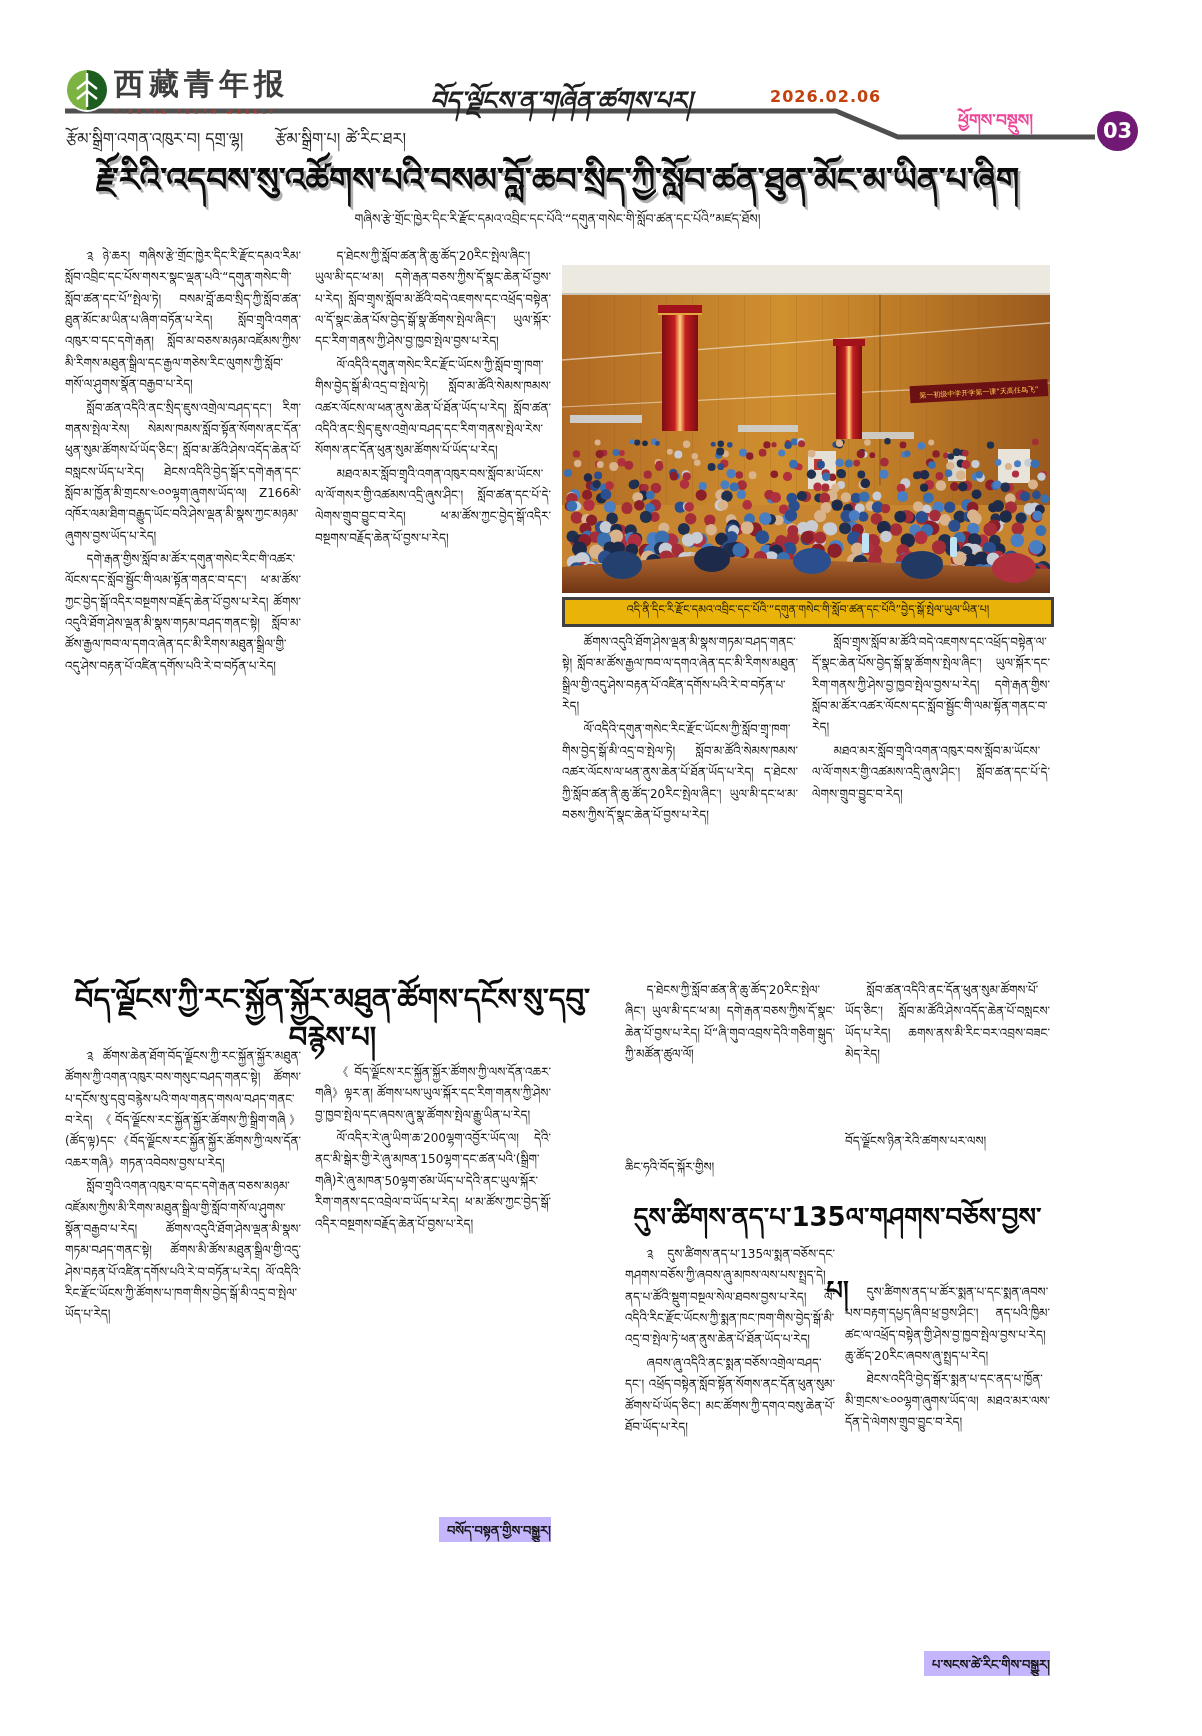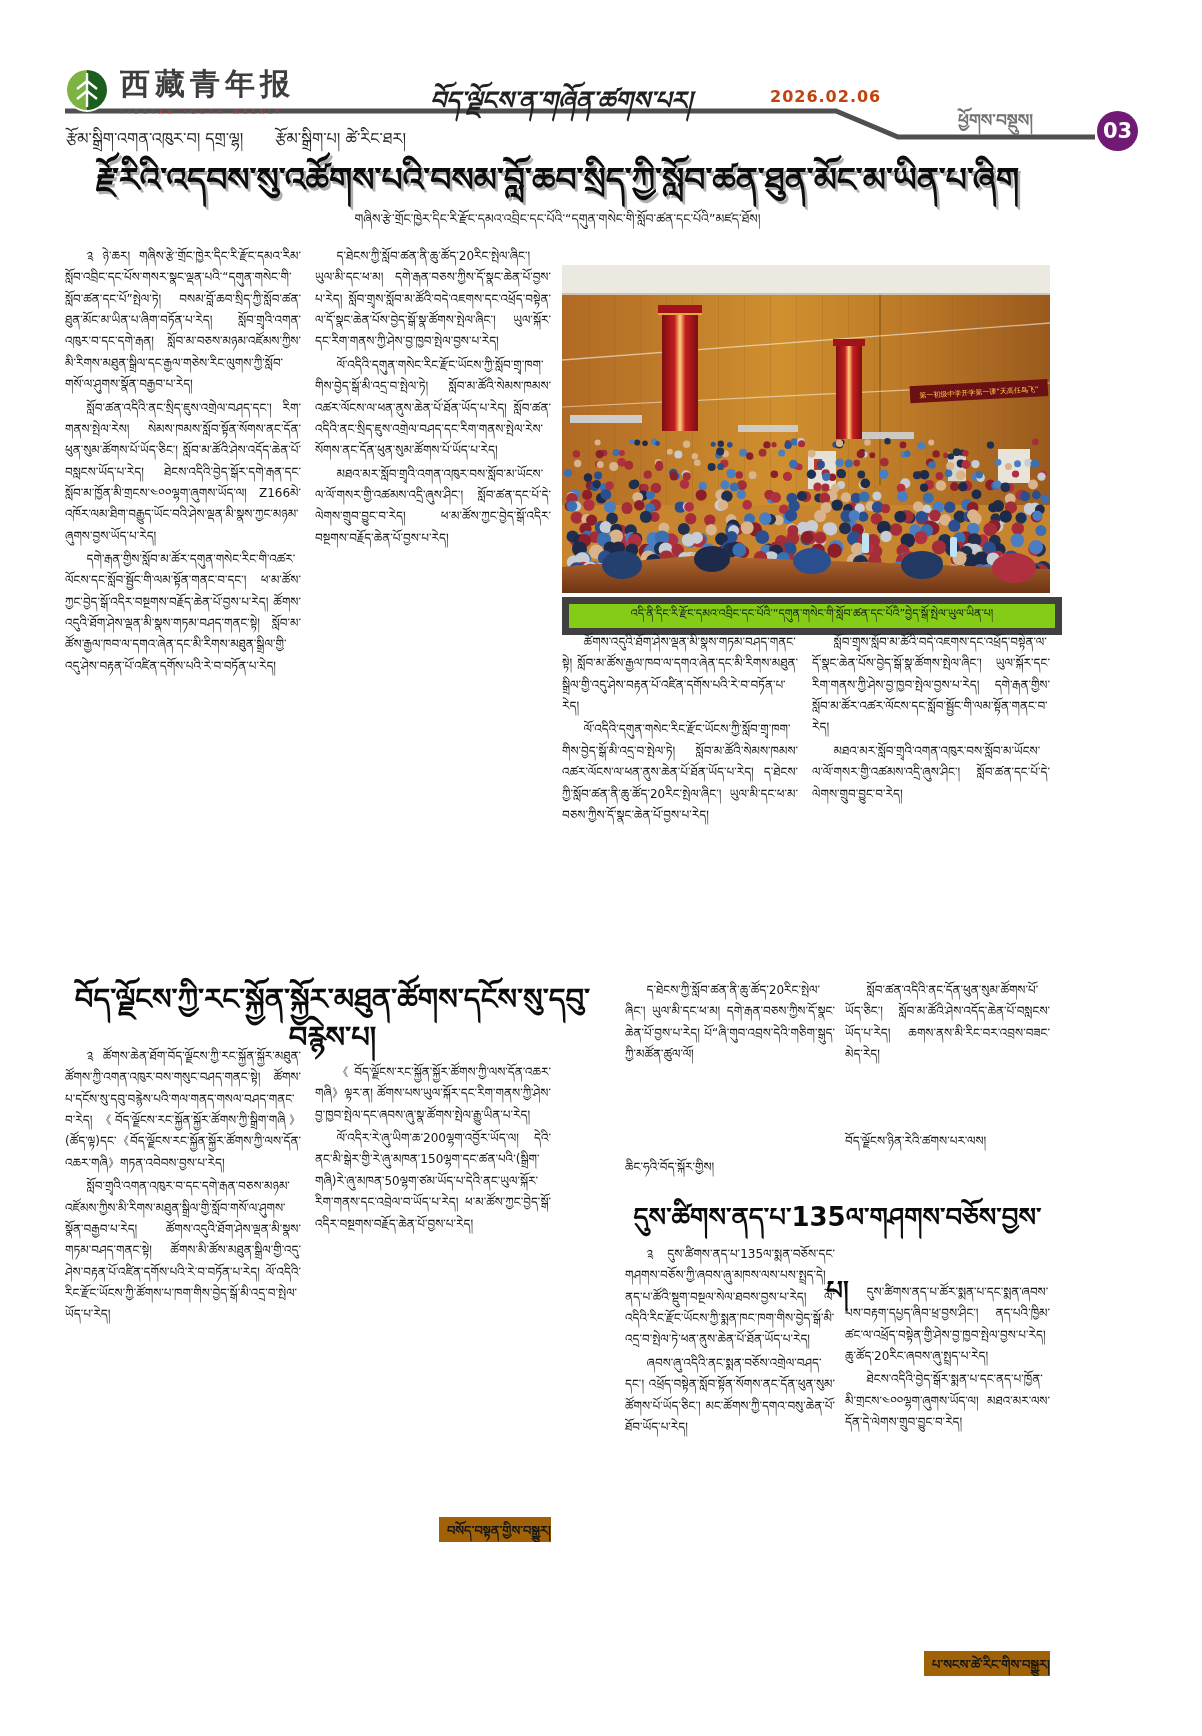--- a/index.html
+++ b/index.html
@@ -1,53 +1,53 @@
 <!DOCTYPE html>
 <html><head>
 <meta charset="utf-8">
 <style>
   html,body{margin:0;padding:0;background:#e8e8e8;}
   #page{position:relative;width:1202px;height:1736px;background:#ffffff;margin:0 auto;
         font-family:"DejaVu Sans","Liberation Sans",sans-serif;color:#1a1a1a;overflow:hidden;}
   .abs{position:absolute;}
   
-  #logo{left:64px;top:64px;display:flex;align-items:center;gap:10px;}
+  #logo{left:64px;top:64px;display:flex;align-items:center;gap:4px;}
   #logo-cn{font-size:30px;font-weight:800;letter-spacing:5px;color:#3e3e3e;font-family:"DejaVu Sans",sans-serif;}
   #logo-en{font-size:6.5px;letter-spacing:4.2px;color:#c23b2a;margin-top:3px;}
   #masthead-tib{left:430px;top:72px;font-size:25px;font-weight:700;color:#222;transform:skewX(-14deg);font-family:"DejaVu Serif","Liberation Serif",serif;}
   #date{left:770px;top:87px;font-size:16px;font-weight:700;color:#c2410c;letter-spacing:1px;}
-  #section-label{left:958px;top:101px;font-size:17px;color:#737373;font-weight:600;}
+  #section-label{left:958px;top:101px;font-size:17px;color:#ec4899;font-weight:600;}
   #page-badge{left:1097px;top:111px;width:41px;height:40px;border-radius:50%;background:#701a75;color:#fff;
         display:flex;align-items:center;justify-content:center;font-size:21px;font-weight:800;}
   #editor-line{left:66px;top:121px;font-size:16px;color:#202020;}
   
   #headline1{left:65px;top:158px;width:985px;text-align:center;font-size:33px;font-weight:800;color:#0c0c0c;
         text-shadow:2.5px 3px 0 rgba(95,95,95,.5);line-height:1.35;}
   #subheadline1{left:65px;top:205px;width:985px;text-align:center;font-size:12.5px;color:#111;}
   #headline2{left:60px;top:981px;width:545px;text-align:center;font-size:29px;font-weight:800;color:#0c0c0c;line-height:1.3;}
   #headline3{left:625px;top:1188px;width:425px;text-align:center;font-size:26px;font-weight:800;color:#0c0c0c;}
   
   .col{position:absolute;overflow:hidden;font-size:12px;line-height:1.78;text-align:justify;color:#161616;}
   .col p.para{margin:0 0 2px 0;text-indent:1.8em;}
   .endline{position:absolute;left:0;bottom:0;width:100%;background:#fff;text-indent:0;padding-top:1px;}
-  .attribution{position:absolute;right:0;bottom:0;background:#a16207;font-weight:800;font-size:13px;padding:2px 0 0 8px;}
+  .attribution{position:absolute;right:0;bottom:0;background:#c4b5fd;font-weight:800;font-size:13px;padding:2px 0 0 8px;}
   #a1c1{left:65px;top:246px;width:236px;height:722px;}
   #a1c2{left:315px;top:246px;width:236px;height:722px;}
   #a1c3{left:562px;top:632px;width:236px;height:336px;}
   #a1c4{left:812px;top:632px;width:238px;height:336px;}
   #b1{left:625px;top:980px;width:210px;height:198px;}
   #b2{left:845px;top:980px;width:205px;height:172px;}
   #a2c1{left:65px;top:1046px;width:236px;height:480px;}
   #a2c2{left:315px;top:1046px;width:236px;height:480px;margin-top:16px;}
   #a3c1{left:625px;top:1244px;width:210px;height:394px;}
   #a3c2{left:845px;top:1244px;width:205px;height:394px;margin-top:38px;}
   
   #photo{left:562px;top:265px;width:488px;height:328px;background:#c8852f;overflow:hidden;}
-  #caption{left:562px;top:597px;width:486px;height:24px;border:7px solid #404040;display:flex;align-items:center;
-        justify-content:center;font-size:11px;color:#111;background:#84cc16;}
+  #caption{left:562px;top:597px;width:486px;height:24px;border:3px solid #404040;display:flex;align-items:center;
+        justify-content:center;font-size:11px;color:#111;background:#eab308;}
   svg text{font-family:"DejaVu Sans",sans-serif;}
 </style>
 </head>
 <body>
 
 <div id="page">
 
   <svg class="abs" style="left:0;top:0;" width="1202" height="160" viewBox="0 0 1202 160">
     <polyline points="65,111 836,111 898,137 1095,137" fill="none" stroke="#4f4f4f" stroke-width="5"></polyline>
   </svg>

